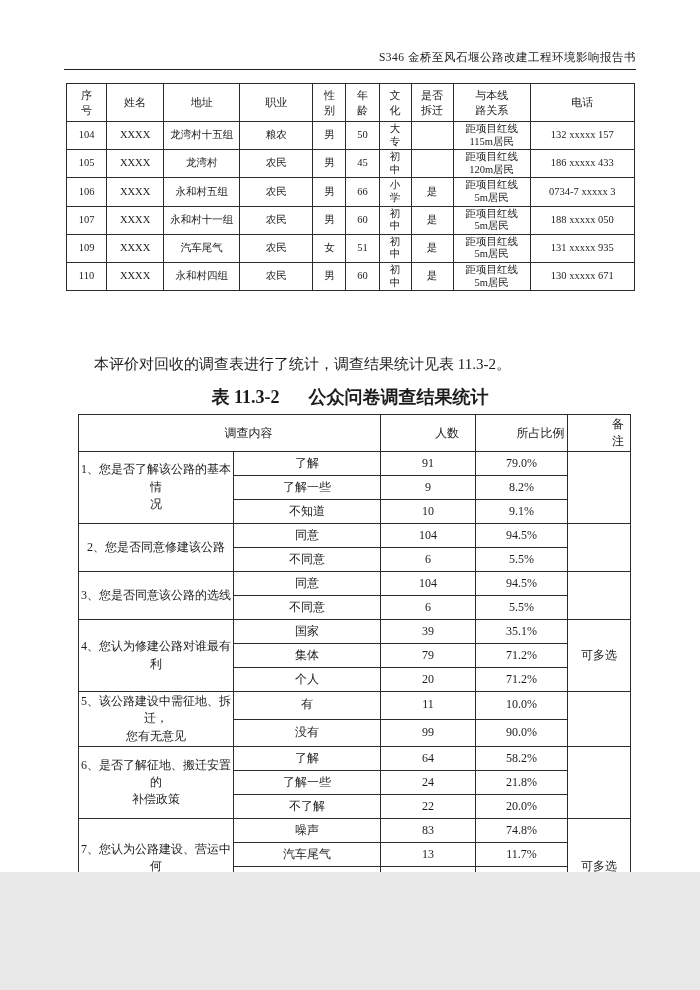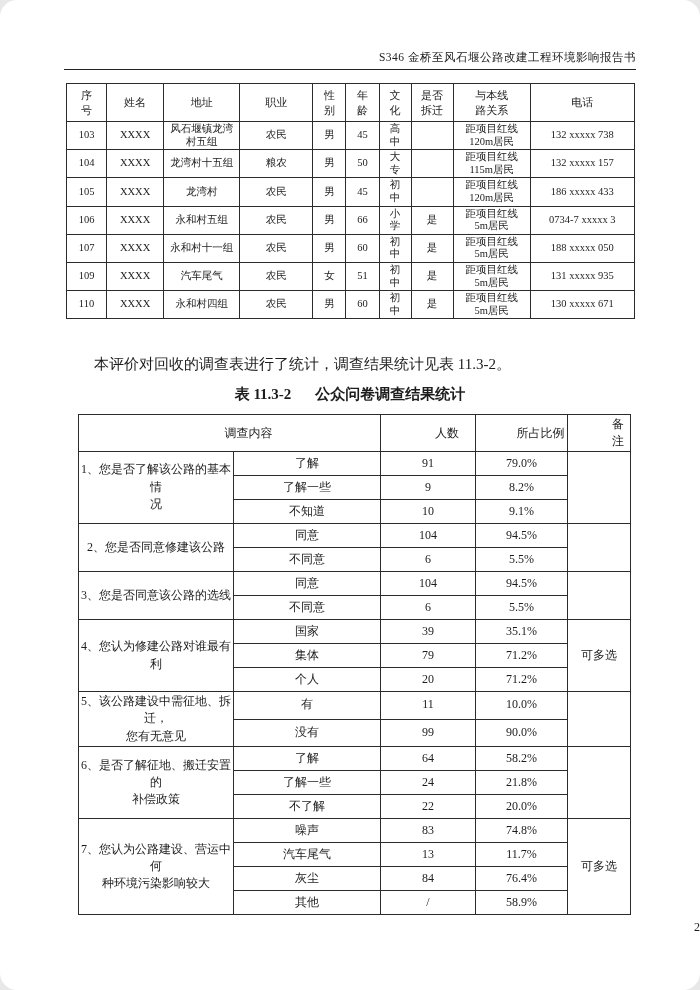--- a/index.html
+++ b/index.html
@@ -1,20 +1,20 @@
 <!DOCTYPE html>
 <html lang="zh"><head>
 <meta charset="utf-8">
 <style>
   * { margin:0; padding:0; box-sizing:border-box; }
   html,body { background:#e8e8e8; }
   body { font-family:"Liberation Serif","DejaVu Serif",serif; color:#1c1c1c; }
   .page {
-    position:relative; width:700px; height:990px; margin:0 auto;
-    background:#ffffff; overflow:hidden;border-radius:17px;
+    position:relative; width:700px; height:872px; margin:0 auto;
+    background:#ffffff; overflow:hidden;
   }
   
   .hdr {
     position:absolute; left:64px; right:64px; top:50px;
     text-align:right; font-size:11.5px; letter-spacing:0.5px;
     border-bottom:1.6px solid #222; padding-bottom:4px;
   }
   
   table { border-collapse:collapse; table-layout:fixed; }
   th, td {
@@ -26,21 +26,21 @@
   .t1 { position:absolute; left:66px; top:83px; width:569px; border:1.7px solid #222; }
   .t1 th { height:38px; font-size:11px; line-height:1.3; }
   .t1 td { height:27px; font-size:10.5px; line-height:1.2; }
   
   .body-para {
     position:absolute; left:64px; top:353px; width:572px;
     font-size:15px; text-indent:2em; line-height:1.5;
   }
   .caption {
     position:absolute; left:0; top:385px; width:700px;
-    text-align:center; font-weight:bold; font-size:15px;
+    text-align:center; font-weight:bold; font-size:18px;
   }
   .caption .cap-title { margin-left:1.6em; }
   
   .t2 { position:absolute; left:78px; top:414px; width:552px; border:1.7px solid #222; }
   .t2 th { height:28px; font-size:12px;padding-left:40px; }
   .t2 td { height:24px; font-size:12px; line-height:1.3; }
   .t2 tr.gstart td { border-top:1.5px solid #222;text-align:center; }
   .t2 td.qcell { line-height:1.45; }
   .page-number {
     position:absolute; left:12px; top:920px; width:700px;
@@ -84,35 +84,20 @@
 化</th>
           <th>是否
 拆迁</th>
           <th>与本线
 路关系</th>
           <th>电话</th>
         </tr>
       </thead>
     <tbody id="t1-body">
         <tr>
-          <td>103</td>
-          <td>XXXX</td>
-          <td>风石堰镇龙湾
-村五组</td>
-          <td>农民</td>
-          <td>男</td>
-          <td>45</td>
-          <td>高
-中</td>
-          <td></td>
-          <td>距项目红线
-120m居民</td>
-          <td>132 xxxxx 738</td>
-        </tr>
-        <tr>
           <td>104</td>
           <td>XXXX</td>
           <td>龙湾村十五组</td>
           <td>粮农</td>
           <td>男</td>
           <td>50</td>
           <td>大
 专</td>
           <td></td>
           <td>距项目红线

